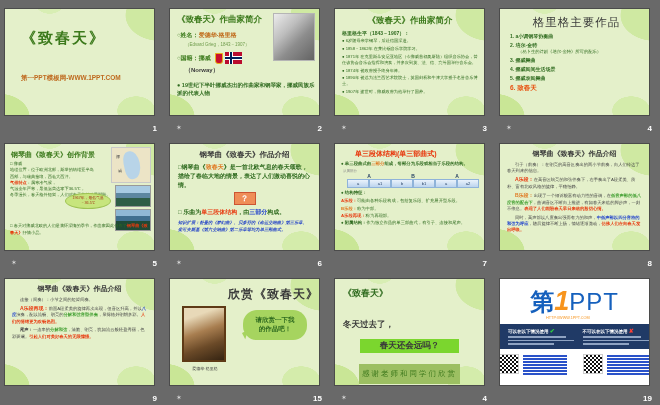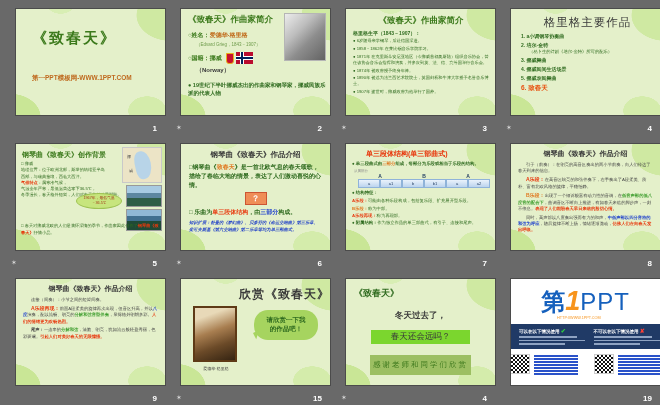--- a/index.html
+++ b/index.html
@@ -1,20 +1,20 @@
 <!DOCTYPE html>
 <html><head>
 <meta charset="utf-8">
 <style>
   * { box-sizing:border-box; margin:0; padding:0; }
   html,body { width:660px; height:405px; }
   body { background:#696969; font-family:"Liberation Sans",sans-serif; overflow:hidden; }
   #stage { display:grid; grid-template-columns:repeat(4,165px); grid-template-rows:repeat(3,135px); width:660px; height:405px; }
   .cell { position:relative; }
-  .thumb { position:absolute; left:16px; top:9px; width:149px; height:106px; overflow:hidden; box-shadow:0 0 0 1px rgba(0,0,0,.28); }
+  .thumb { position:absolute; left:5px; top:9px; width:149px; height:106px; overflow:hidden; box-shadow:0 0 0 1px rgba(0,0,0,.28); }
   .green-bg{
     background-color:#e4f0ca;
     background-image:
       radial-gradient(ellipse 55px 42px at -4% 102%, #c9e696 0 55%, rgba(0,0,0,0) 56%),
       radial-gradient(ellipse 62px 46px at 104% 6%, #cfe9a2 0 55%, rgba(0,0,0,0) 56%),
       radial-gradient(ellipse 34px 26px at 88% 96%, #d4ecab 0 55%, rgba(0,0,0,0) 56%),
       radial-gradient(ellipse 26px 20px at 30% -6%, #d8eeb4 0 55%, rgba(0,0,0,0) 56%);
   }
   .meta { position:absolute; left:11px; right:8px; bottom:1px; height:12px; display:flex; align-items:center; justify-content:space-between; }
   .star { font-size:7px; color:#d9d9d9; }
@@ -119,23 +119,23 @@
   .s10 .caption { position:absolute; left:10px; top:87px; width:50px; text-align:center; font-size:4px; color:#3a3a3a; }
   .s10 .bubble { position:absolute; right:12px; top:31px; width:64px; height:30px; background:#a6d45f;
       border-radius:14px; display:flex; flex-direction:column; align-items:center; justify-content:center;
       font-size:6.5px; font-weight:bold; color:#2f6b1f; line-height:1.35; }
   .s10 .bubble::after { content:""; position:absolute; left:-6px; bottom:2px; border:5px solid rgba(0,0,0,0);
       border-right-color:#a6d45f; transform:rotate(18deg); }
 
   
   .s11 { padding:8px 8px 0 8px; }
   .s11 .t { font-size:9px; font-weight:bold; color:#2f6b1f; }
-  .s11 .l1 { margin-top:10px; text-align:center; font-size:8.5px; font-weight:bold; color:#3a3a3a; }
+  .s11 .l1 { margin-top:19px; text-align:left; font-size:8.5px; font-weight:bold; color:#3a3a3a; }
   .s11 .l2wrap { text-align:center; margin-top:3px; }
-  .s11 .l2 { display:inline-block; background:#7bd62e; padding:1px 20px; font-size:8.5px; font-weight:normal; color:#3a3a3a; }
+  .s11 .l2 { display:inline-block; background:#7bd62e; padding:1px 20px; font-size:8.5px; font-weight:bold; color:#3a3a3a; }
   .s11 .thanks { margin:11px auto 0 auto; width:101px; background:#9cbf62; padding:5px 2px; text-align:center;
       color:#3f7a1e; font-size:7.5px; letter-spacing:2px; }
 
   
   .s12 { background:#ffffff; }
   .s12 .logo { margin-top:9px; text-align:center; line-height:1; }
   .s12 .lg-first { font-size:24px; font-weight:bold; color:#1560bd; }
   .s12 .lg-one { font-size:27px; font-weight:bold; font-style:italic; color:#f7941d; }
   .s12 .lg-ppt { font-size:24px; font-weight:normal; color:#1560bd; letter-spacing:1px; }
   .s12 .lg-url { margin-top:1px; margin-left:46px; font-size:3.8px; color:#f7941d; }

